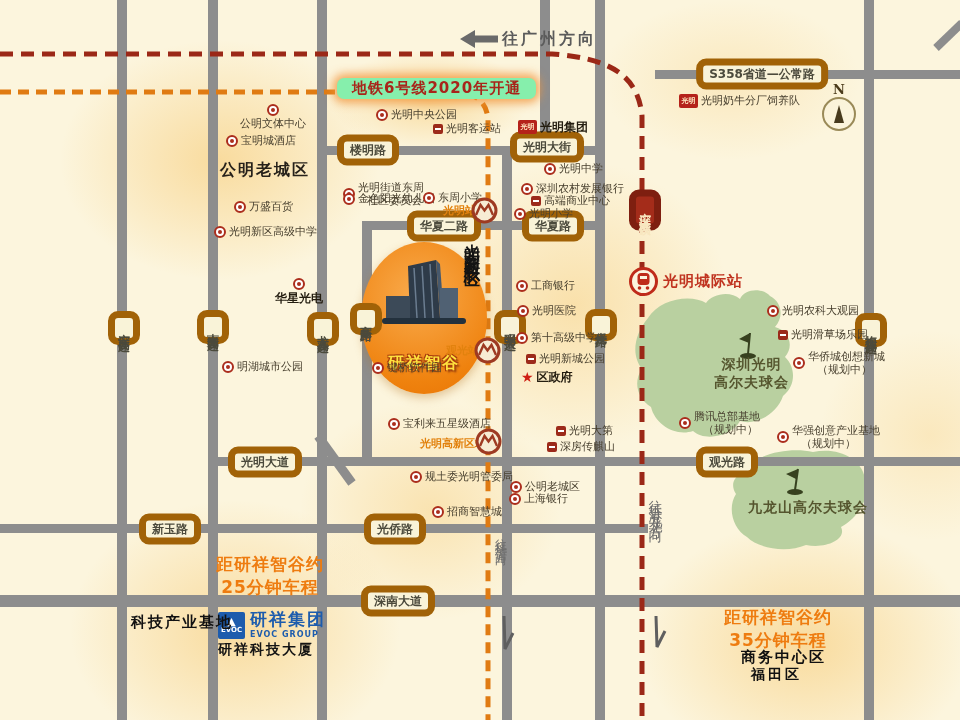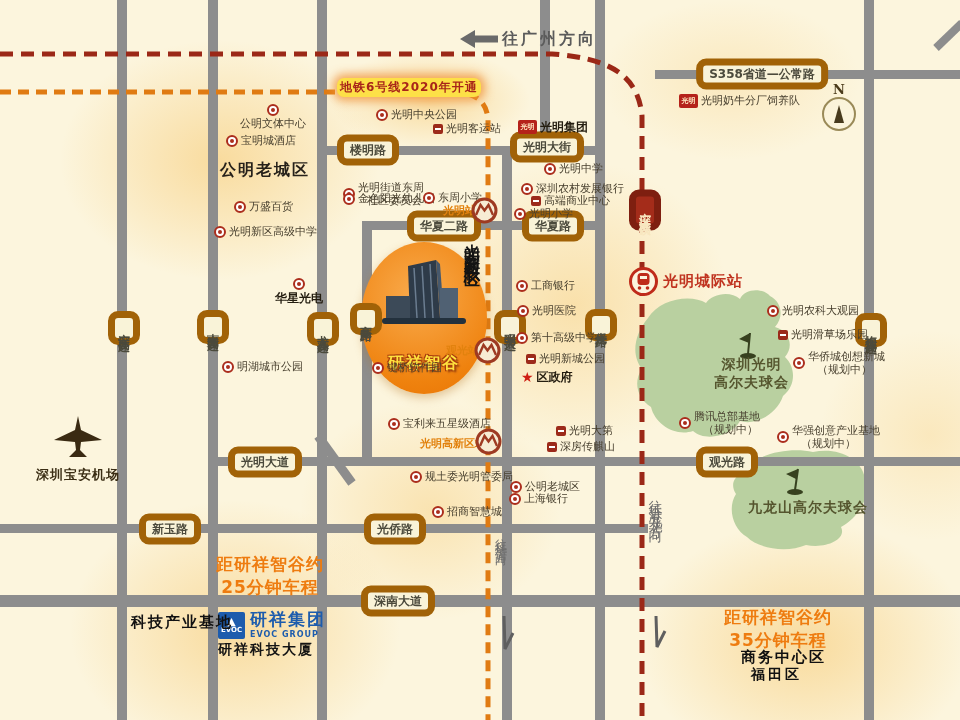--- a/index.html
+++ b/index.html
@@ -34,23 +34,23 @@
   .free{position:absolute;z-index:6;white-space:nowrap;}
   .dir-h{font-size:16px;font-weight:bold;color:#5b5b5b;letter-spacing:3px;}
   .dir-v{writing-mode:vertical-rl;font-size:14px;color:#6e6e6e;letter-spacing:5px;}
   .dir-v2{writing-mode:vertical-rl;font-size:12px;color:#6e6e6e;letter-spacing:3px;}
   .district-md{font-size:16px;font-weight:bold;color:#26211a;letter-spacing:2px;}
   .district-lg{font-size:26px;font-weight:bold;color:#26211a;letter-spacing:6px;}
   .district-sm{font-size:15px;font-weight:bold;color:#111;letter-spacing:2px;}
   .district-sm2{font-size:14px;font-weight:bold;color:#111;letter-spacing:3px;}
   .badge{text-align:center;font-weight:bold;font-size:17px;color:#ee7c10;line-height:1.35;letter-spacing:1px;}
   .badge span{display:block;margin-left:0 !important;}
-  #metro-note{position:absolute;left:337px;top:78px;z-index:6;background:#fde047;border-radius:7px;
-      box-shadow:0 0 10px 4px rgba(240,149,60,.8);color:#a8251а;color:#a8251a;font-size:12px;font-weight:bold;
-      letter-spacing:1px;padding:1px 3px;}
+  #metro-note{position:absolute;left:337px;top:78px;z-index:6;background:#86efac;border-radius:7px;
+      box-shadow:0 0 10px 4px rgba(240,149,60,.8);color:#a8251а;color:#a8251a;font-size:15px;font-weight:bold;
+      letter-spacing:1px;padding:1px 15px;}
   #project-circle{position:absolute;left:361px;top:242px;width:126px;height:152px;border-radius:50%;z-index:4;
       background:radial-gradient(circle at 45% 35%,#f9ab4d,#ef820e 72%,#e87304);
       box-shadow:0 4px 10px rgba(180,110,20,.35);}
   #project-name{position:absolute;left:0;bottom:20px;width:100%;text-align:center;font-size:16px;font-weight:bold;
       color:#ffe23e;letter-spacing:2px;
       text-shadow:-1px -1px 0 #a83c0e,1px -1px 0 #a83c0e,-1px 1px 0 #a83c0e,2px 2px 2px #8f3a0c;}
   #zone-text{position:absolute;left:461px;top:231px;writing-mode:vertical-rl;font-size:16px;font-weight:bold;
       color:#141414;letter-spacing:4px;z-index:5;}
   #city-stn{position:absolute;left:628px;top:266px;z-index:6;display:flex;align-items:center;gap:4px;}
   #city-stn .lbl{font-size:15px;font-weight:bold;color:#c03420;letter-spacing:1px;}
@@ -172,26 +172,20 @@
       <span class="roof">▲</span>
       <span>EVOC</span>
     </div>
     <div>
       <div class="cn">研祥集团</div>
       <div class="en">EVOC GROUP</div>
     </div>
   </div>
   <div id="evoc-tower">研祥科技大厦</div>
 
-  <div id="airport">
-    <svg width="56" height="46">
-      <path d="M28,2 L31,16 L52,26 L31,28 L30,36 L37,43 L19,43 L26,36 L25,28 L4,26 L25,16 Z" fill="#3a2a12"></path>
-    </svg>
-    <div class="lbl">深圳宝安机场</div>
-  </div>
 
   <div id="compass">
     <div class="n">N</div>
     <div class="ring">
       <div class="needle"></div>
     </div>
   </div>
 
 <div class="pill" style="left: 368px; top: 150px;">楼明路</div>
     <div class="pill" style="left: 547px; top: 147px;">光明大街</div>

